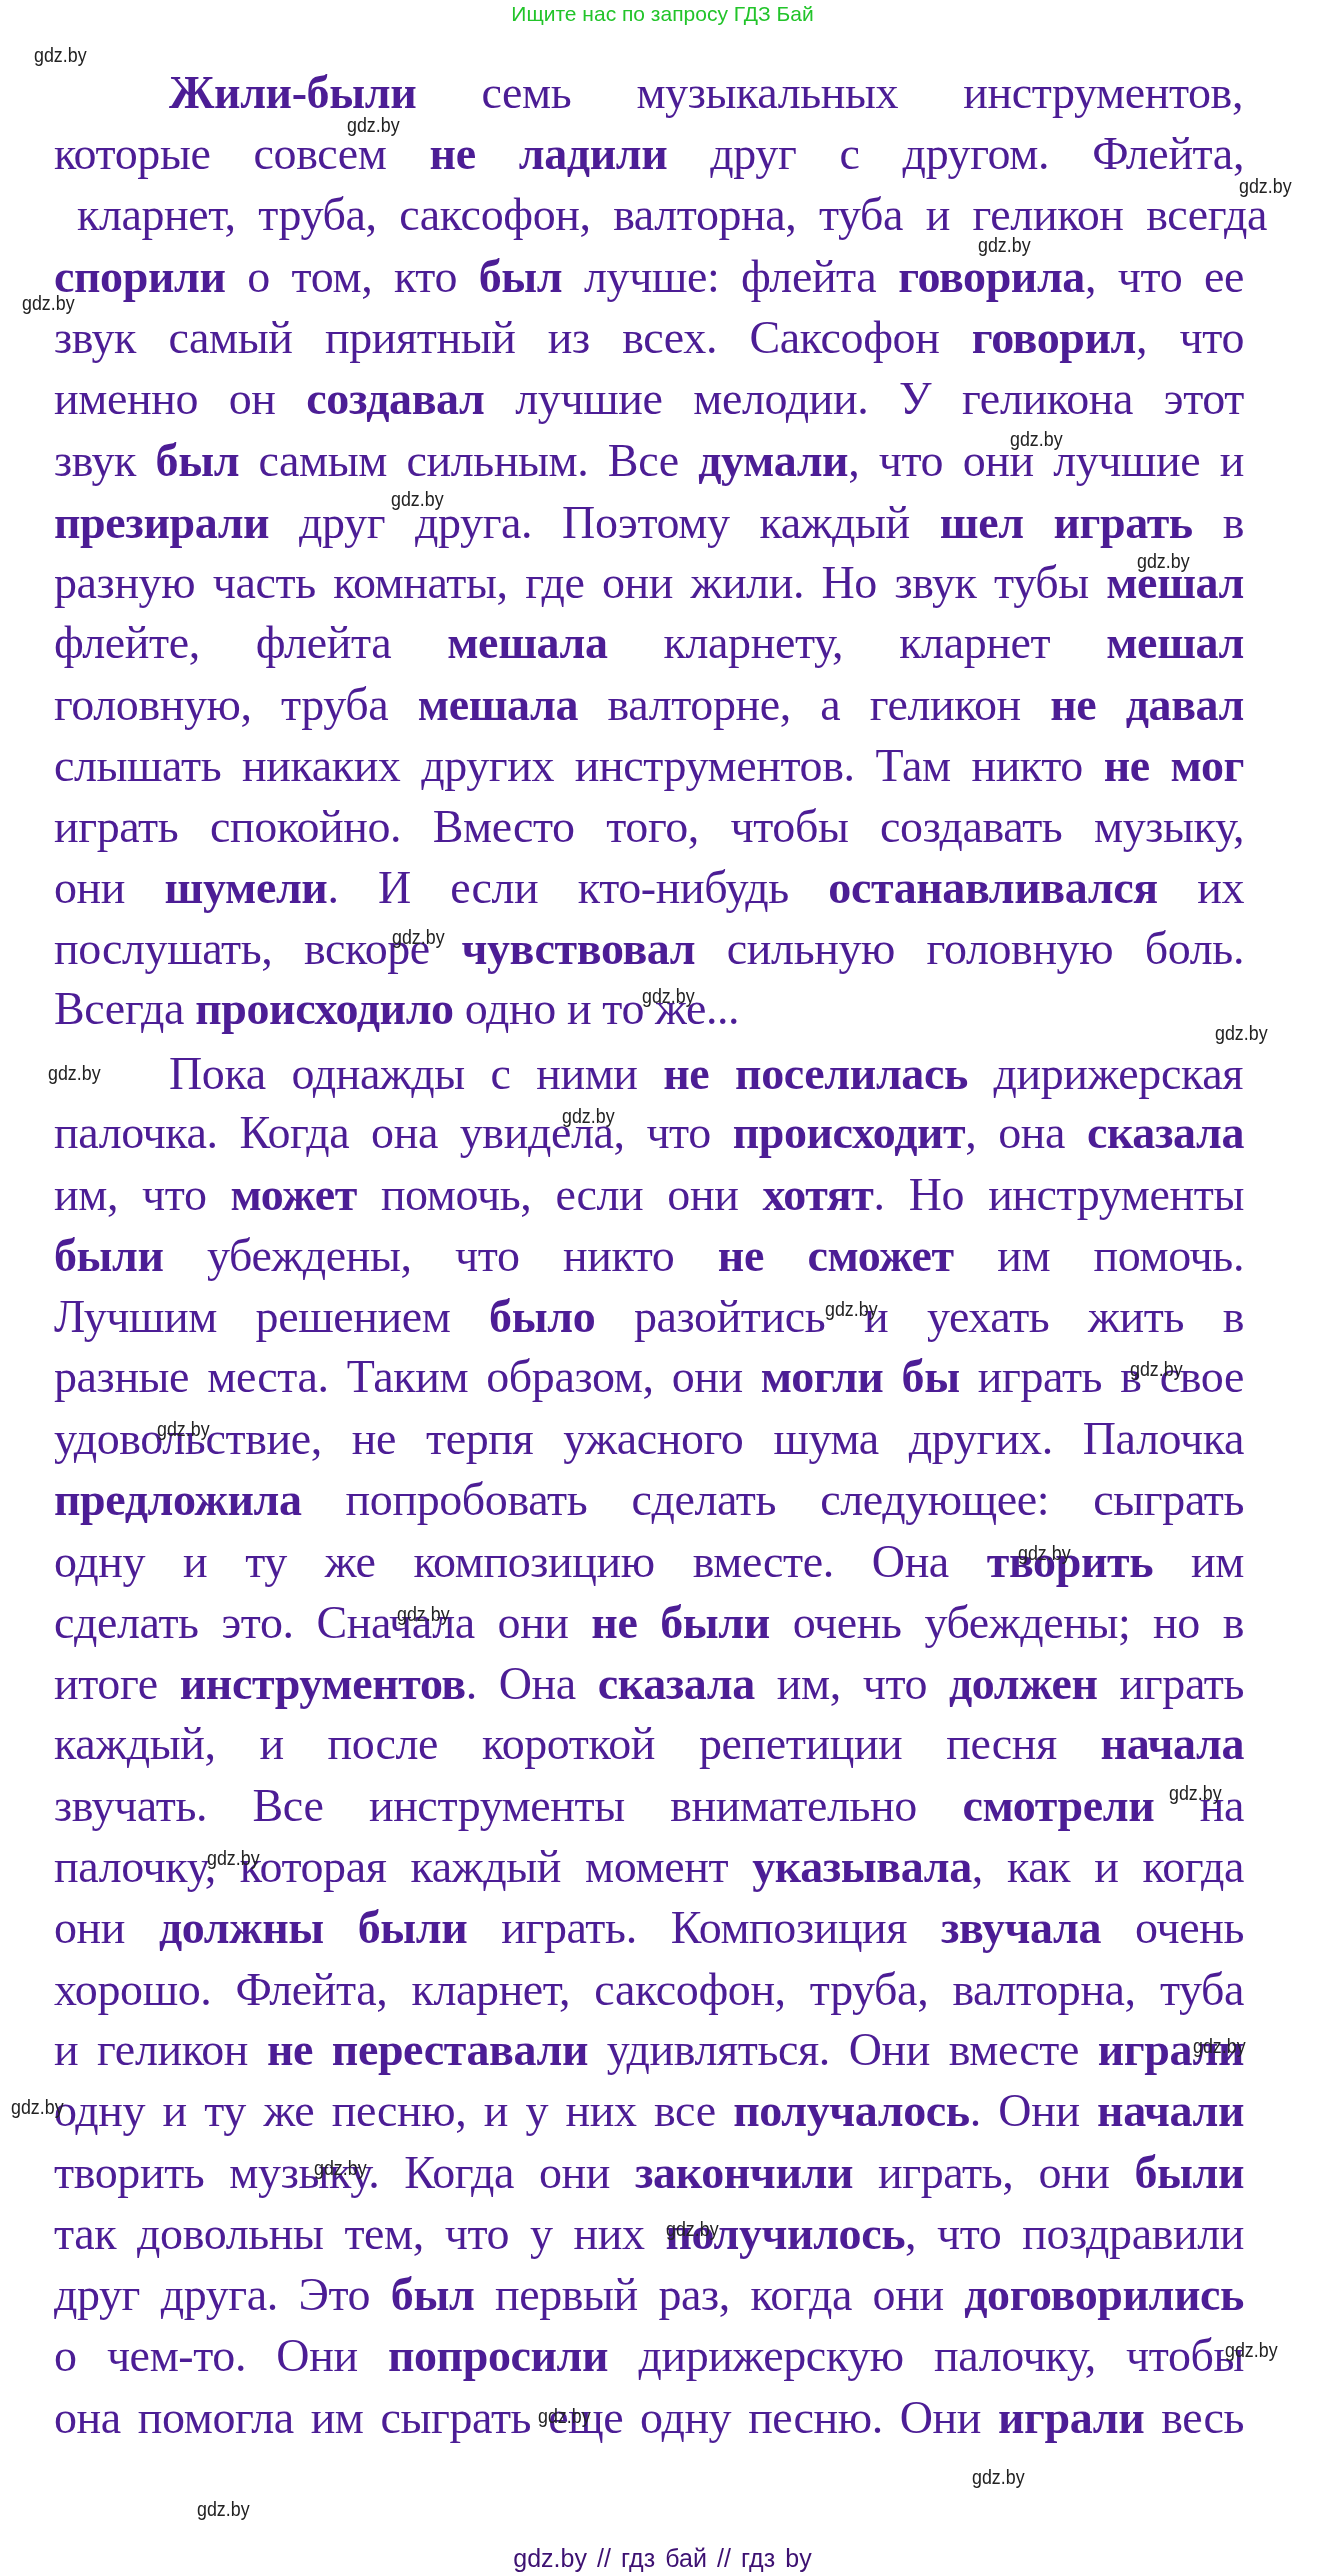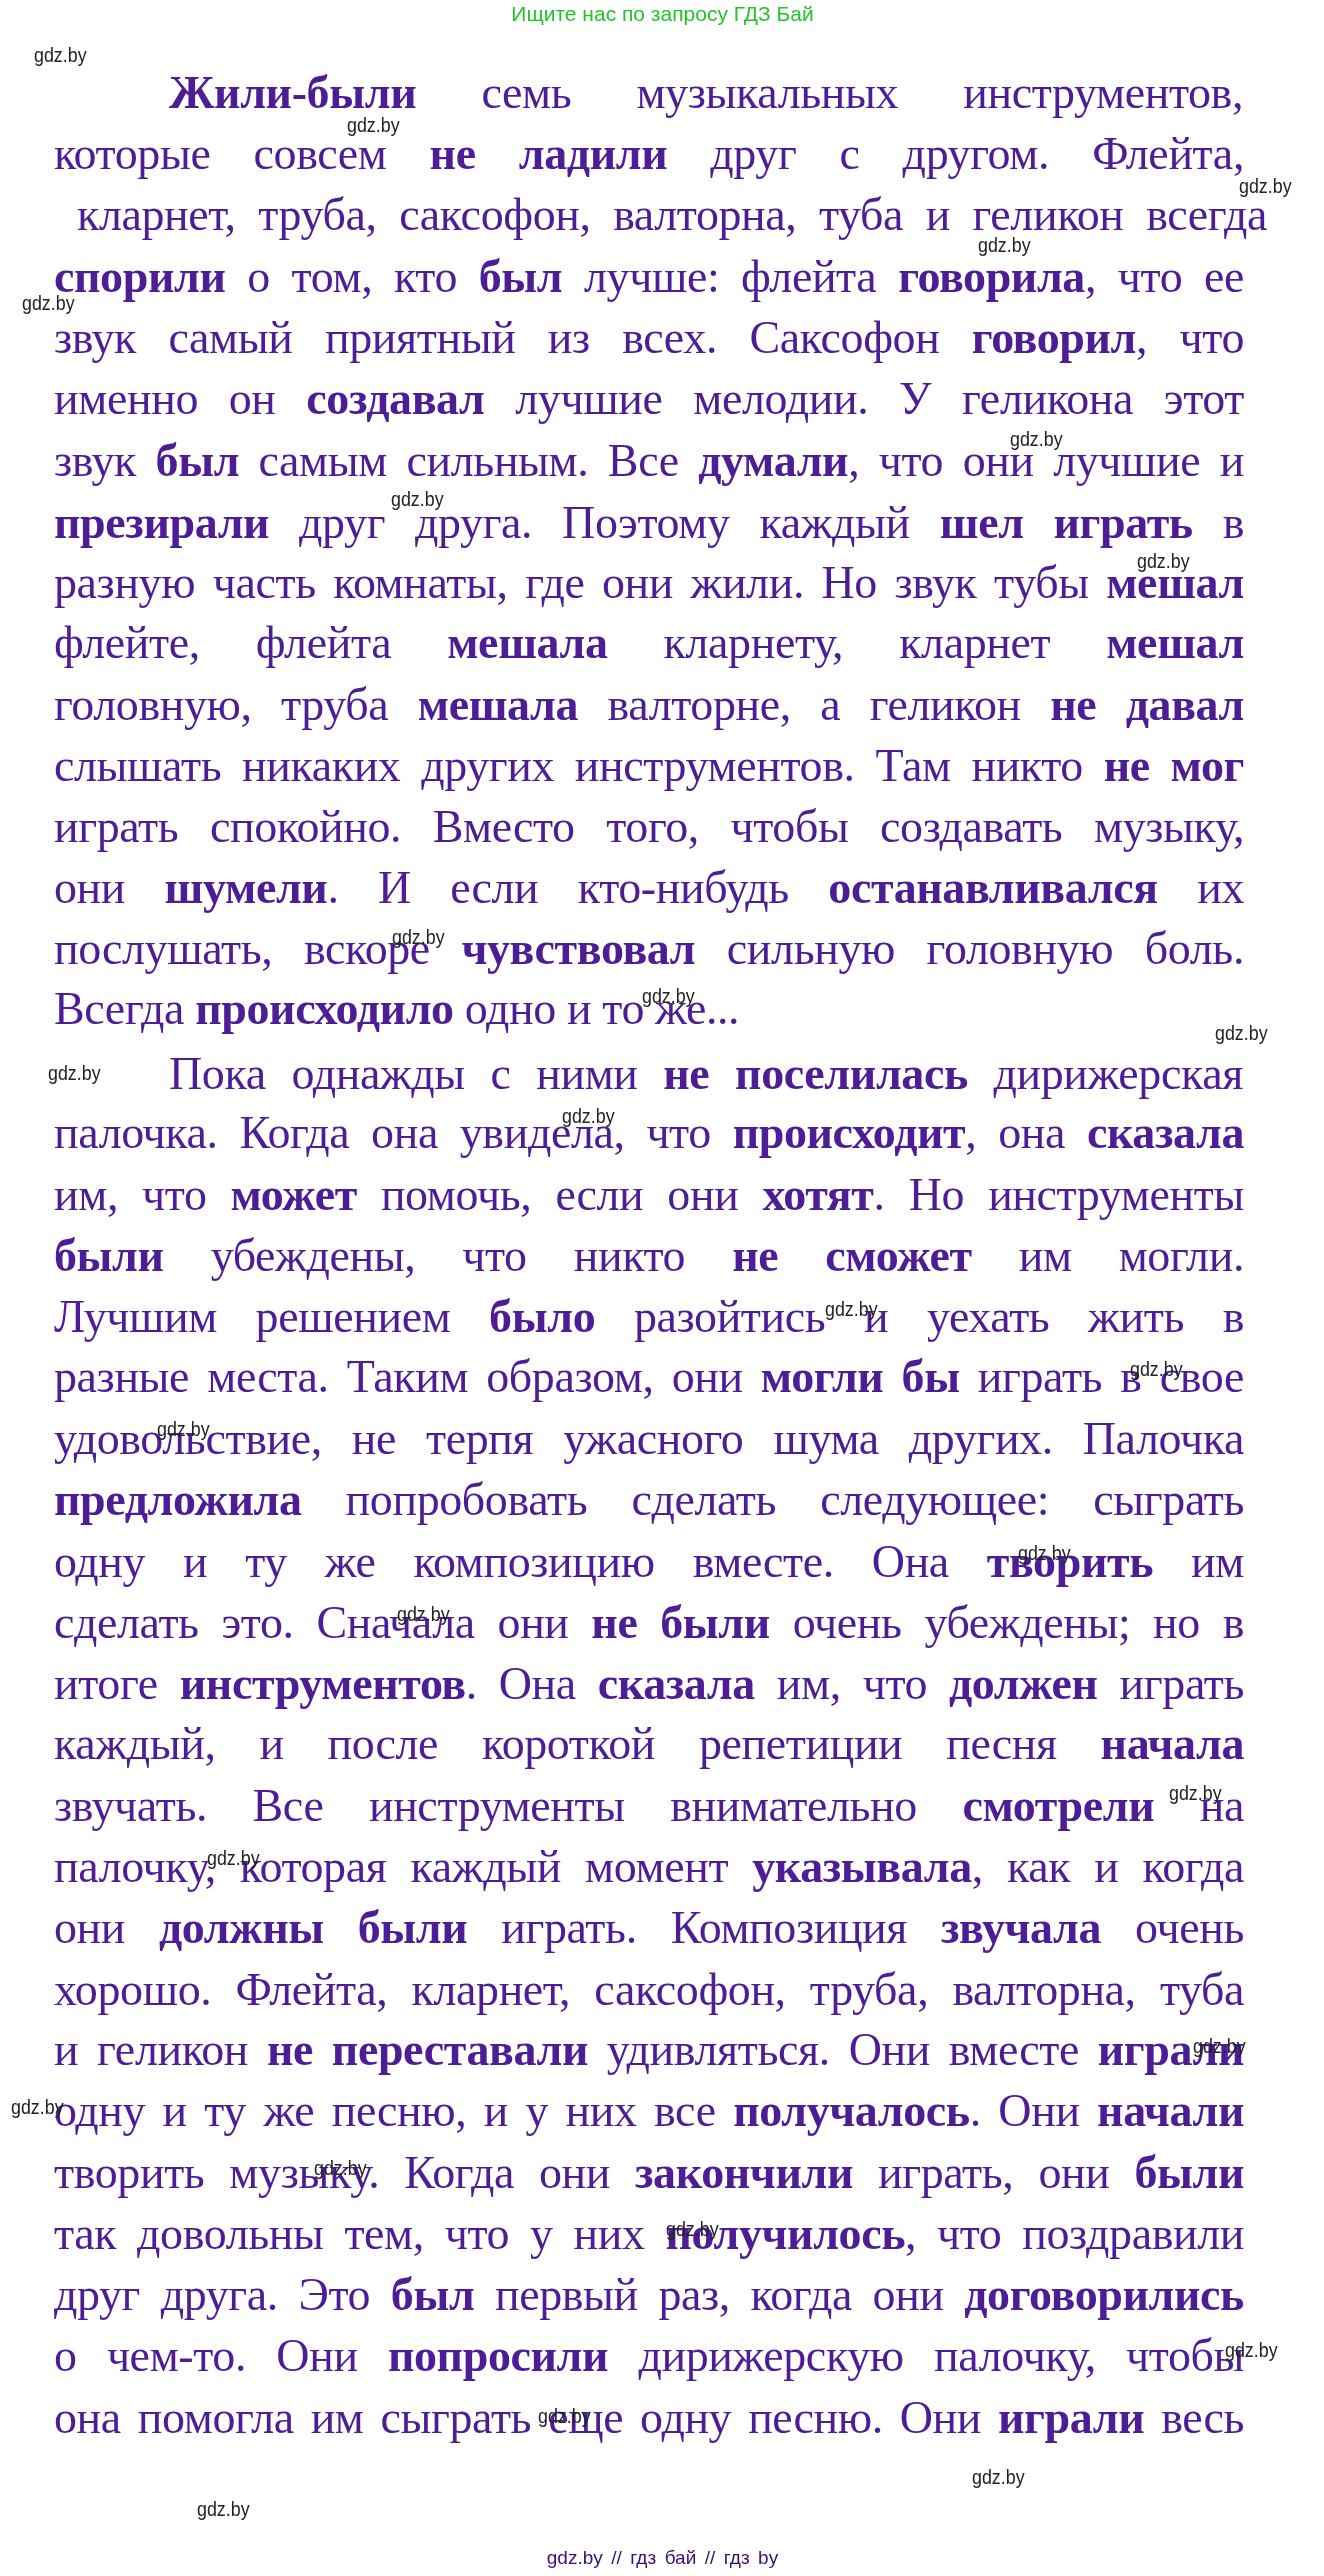--- a/index.html
+++ b/index.html
@@ -1,20 +1,20 @@
 <!DOCTYPE html>
 <html style="font-size:13px"><head>
 <meta charset="utf-8">
 <style>
   html, body { margin:0; padding:0; background:#ffffff; }
   body { width:1325px; height:2576px; position:relative; overflow:hidden; }
   .header { position:absolute; top:1.6px; left:0; width:1325px; text-align:center;
     font-family:"Liberation Sans", sans-serif; font-size:21px; color:#22c42a; line-height:24px; }
   .footer { position:absolute; top:2546px; left:0; width:1325px; text-align:center;
-    font-family:"Liberation Sans", sans-serif; font-size:19px; color:#3d1172; line-height:24px; word-spacing:3.2px; }
+    font-family:"Liberation Sans", sans-serif; font-size:25px; color:#3d1172; line-height:24px; word-spacing:3.2px; }
   .page { position:absolute; left:54px; top:0; width:1190px; }
   .line { position:absolute; left:0; width:1190px; height:61px;
     font-family:"Liberation Serif", serif; font-size:46px; line-height:61px; color:#4c1d95;
     text-align:justify; text-align-last:justify; white-space:nowrap; letter-spacing:-0.4px;
     transform-origin:left center; }
   .line.last { text-align-last:left; }
   .line.indent { padding-left:115px; width:1074px; }
   .line span.b { font-weight:bold; }
   .inner { display:block; width:100%; white-space:normal; text-align:justify; text-align-last:inherit; }
   .wm { position:absolute; font-family:"Liberation Sans", sans-serif; font-size:21px; color:#222;
@@ -77,21 +77,21 @@
     <div class="line indent" style="top: 1043px;">
       <span class="inner"><span>Пока однажды  с ними </span><span class="b">не поселилась</span><span> дирижерская</span></span>
     </div>
     <div class="line" style="top: 1102px;">
       <span class="inner"><span>палочка. Когда она увидела, что </span><span class="b">происходит</span><span>, она </span><span class="b">сказала</span></span>
     </div>
     <div class="line" style="top: 1164px;">
       <span class="inner"><span>им, что </span><span class="b">может</span><span> помочь, если они </span><span class="b">хотят</span><span>. Но инструменты</span></span>
     </div>
     <div class="line" style="top: 1225px;">
-      <span class="inner"><span class="b">были</span><span> убеждены, что никто </span><span class="b">не сможет</span><span> им могли.</span></span>
+      <span class="inner"><span class="b">были</span><span> убеждены, что никто </span><span class="b">не сможет</span><span> им помочь.</span></span>
     </div>
     <div class="line" style="top: 1286px;">
       <span class="inner"><span>Лучшим решением </span><span class="b">было</span><span> разойтись и уехать жить в</span></span>
     </div>
     <div class="line" style="top: 1346px;">
       <span class="inner"><span>разные места. Таким образом, они </span><span class="b">могли бы</span><span> играть в свое</span></span>
     </div>
     <div class="line" style="top: 1408px;">
       <span class="inner"><span>удовольствие, не терпя ужасного шума других. Палочка</span></span>
     </div>

